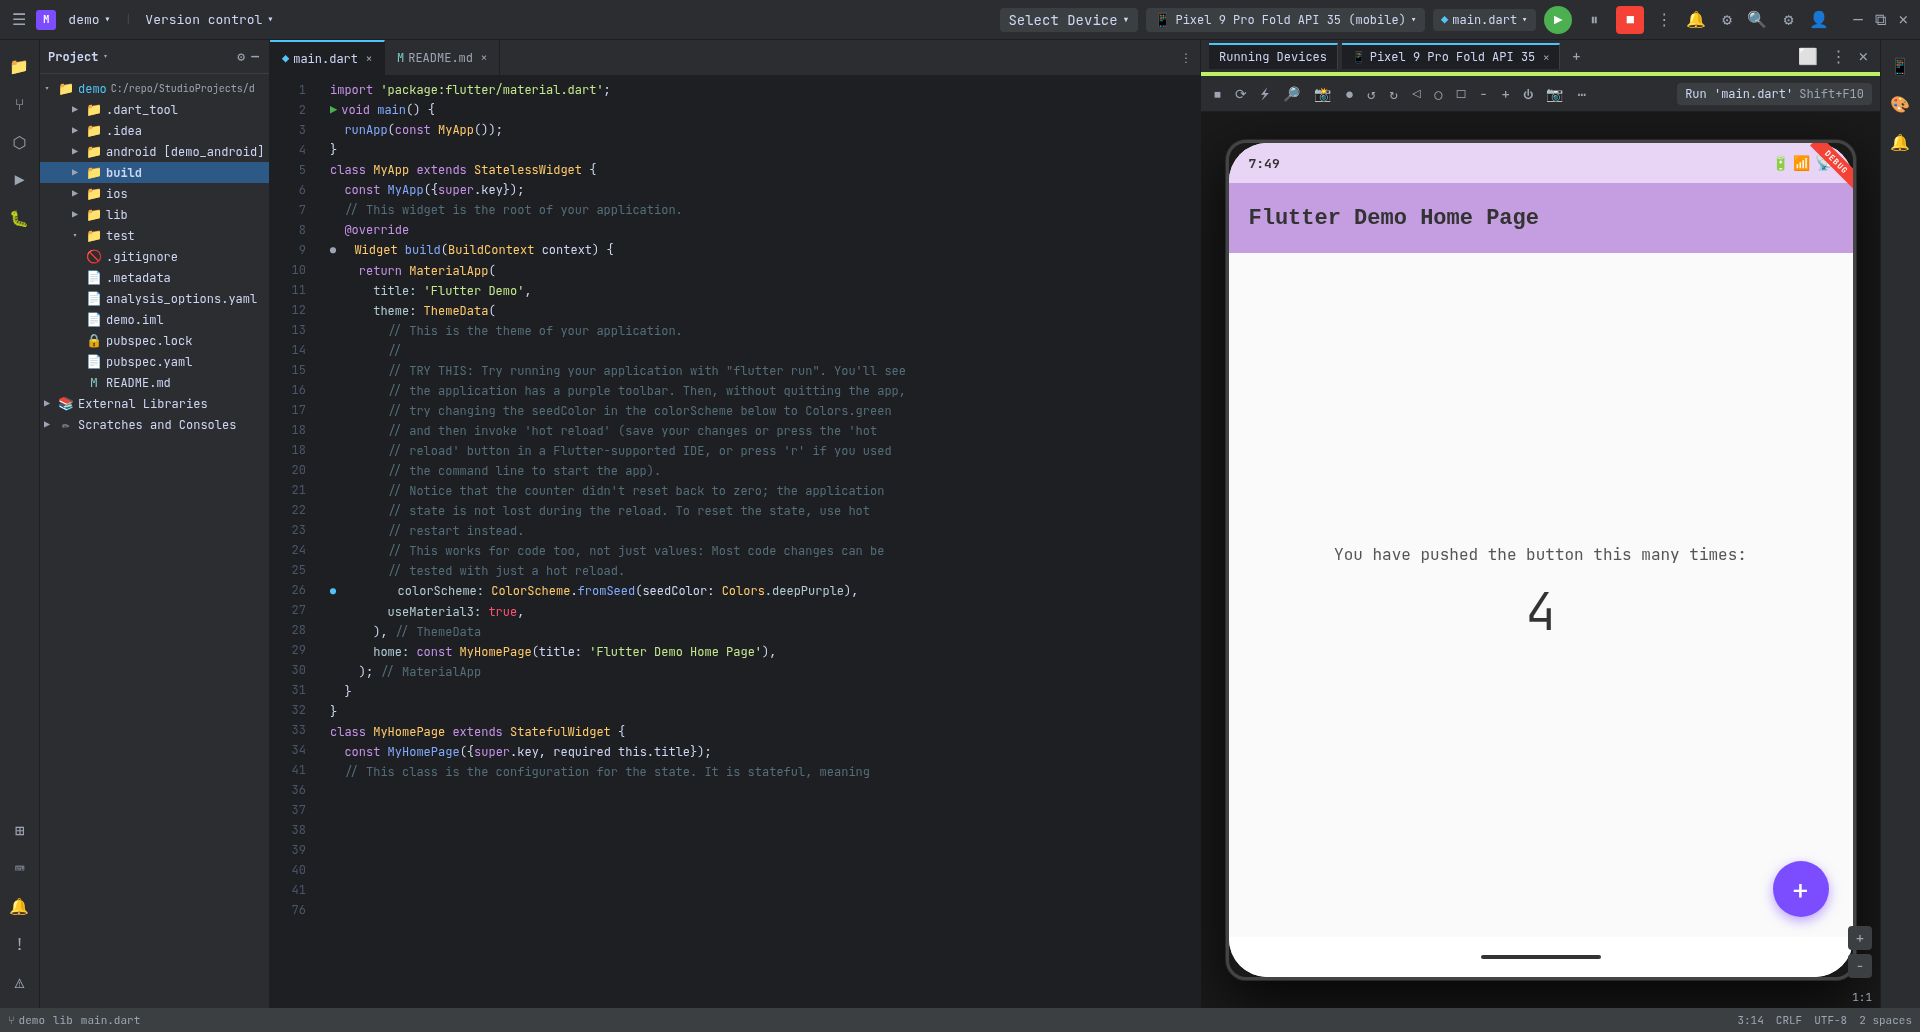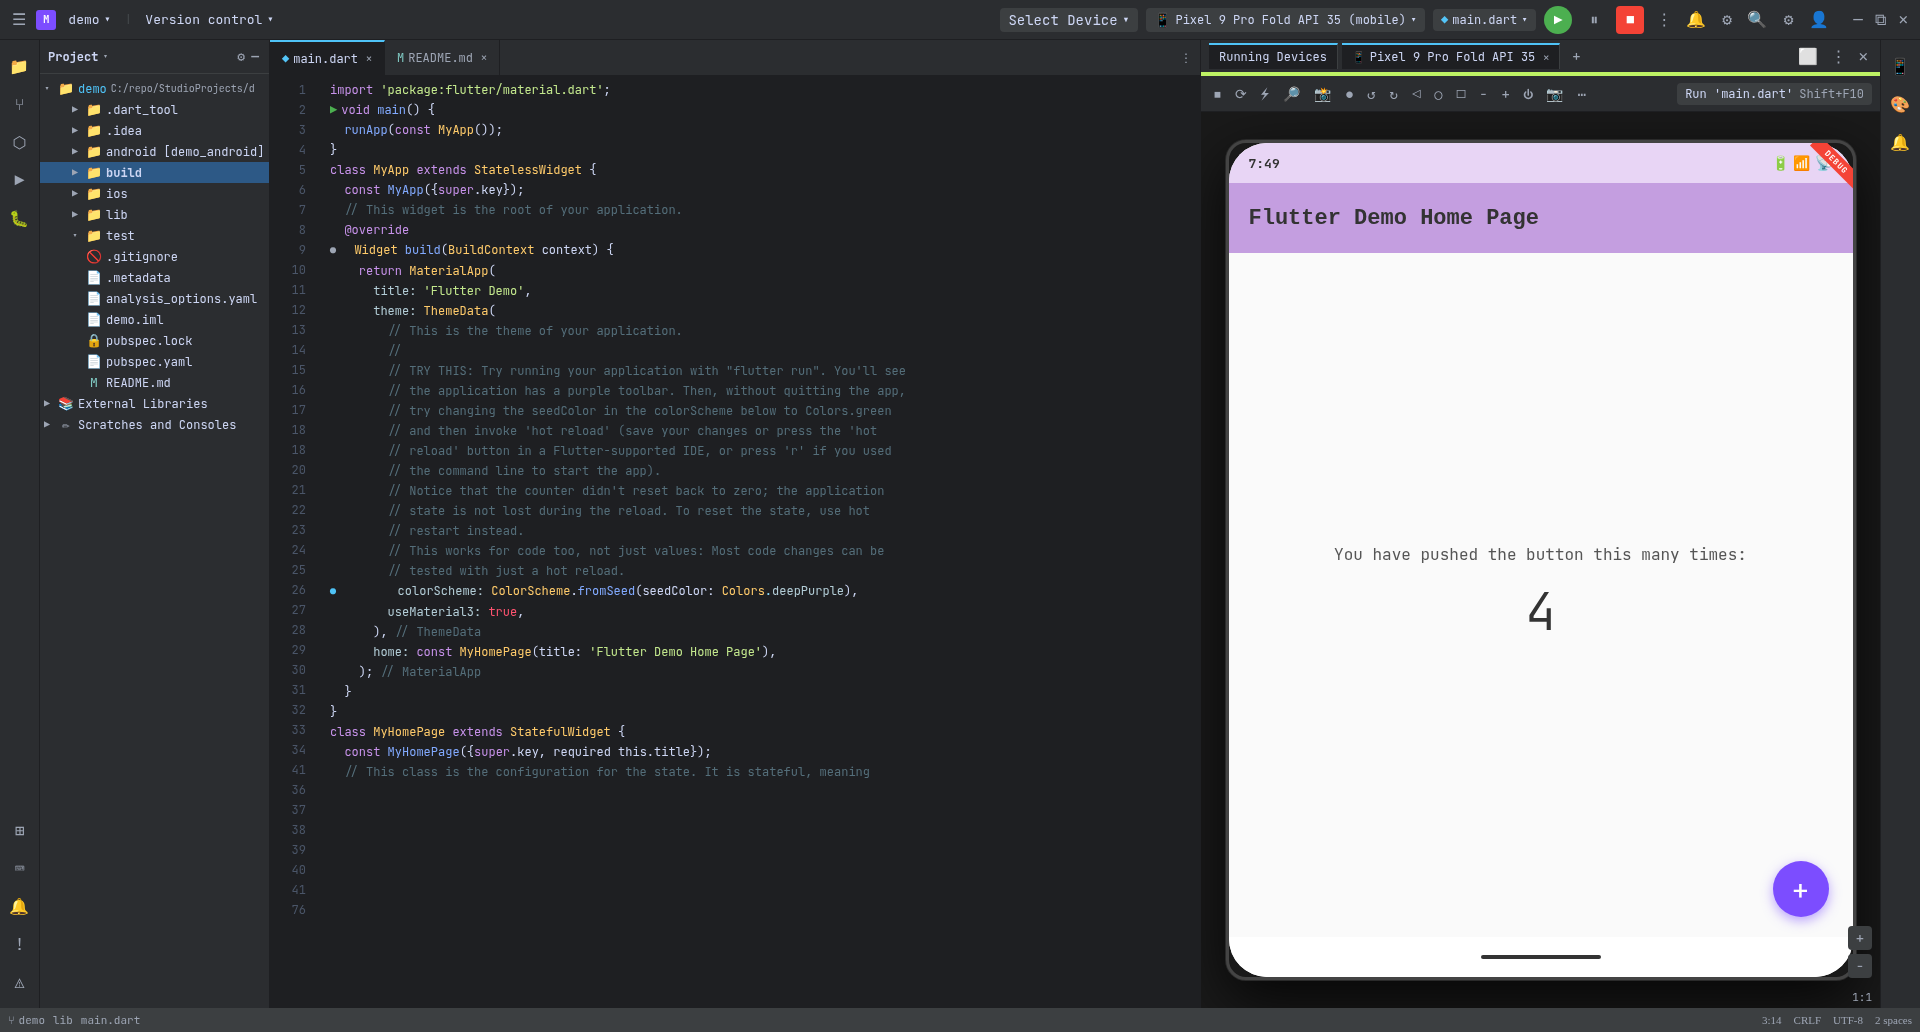--- a/index.html
+++ b/index.html
@@ -215,21 +215,21 @@
     
     .status-bar {
       height: 24px;
       background: #3c3f41;
       display: flex; align-items: center;
       padding: 0 8px; gap: 12px;
       font-size: 11px; color: #9da5b4;
       flex-shrink: 0;
     }
     .status-left { display: flex; align-items: center; gap: 8px; }
-    .status-right { margin-left: auto; display: flex; align-items: center; gap: 12px; font-family: Liberation Serif, serif; }
+    .status-right { margin-left: auto; display: flex; align-items: center; gap: 12px; }
     .status-branch { color: #9da5b4; cursor: pointer; }
     .status-info { color: #9da5b4; }
 
     
     .device-panel {
       width: 680px;
       background: #2b2d30;
       display: flex;
       flex-direction: column;
       border-left: 1px solid #1e1f22;

